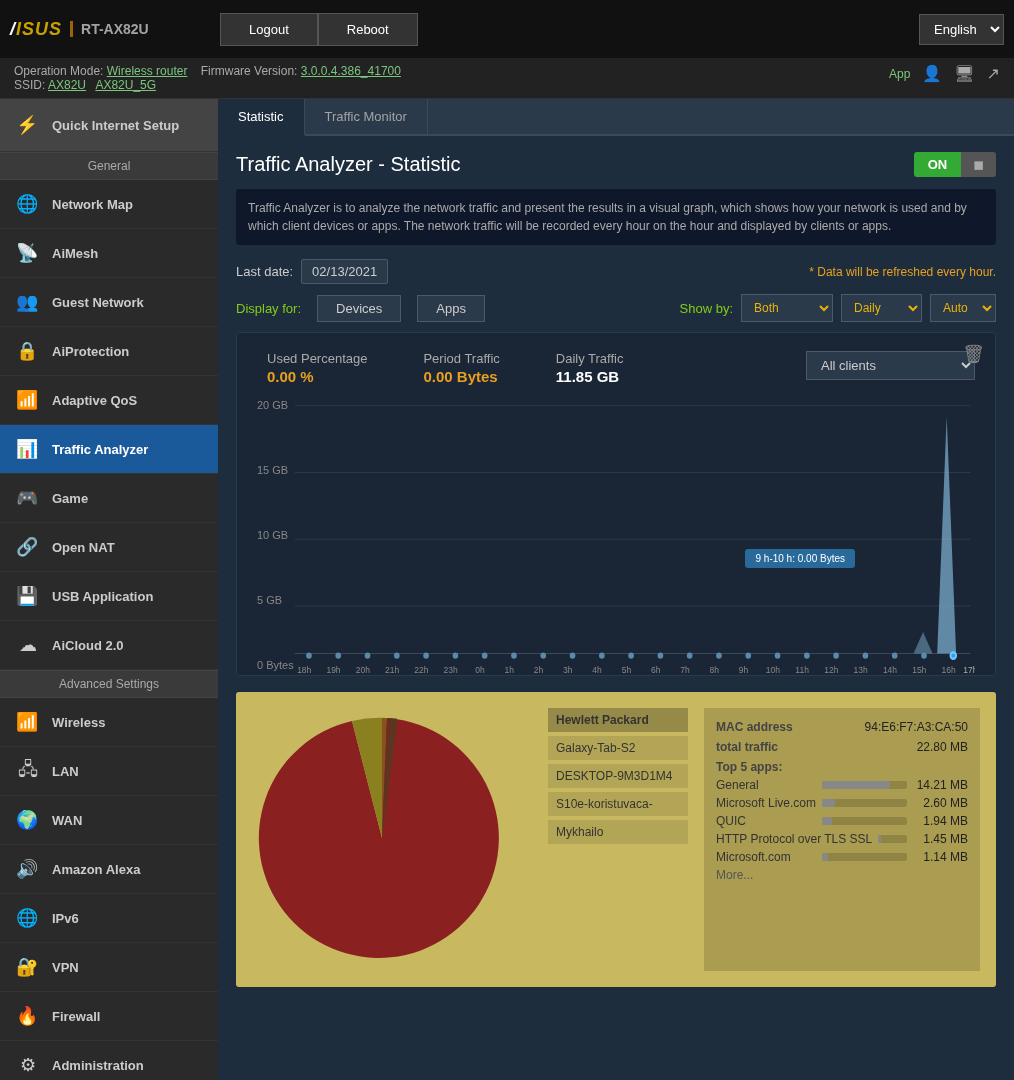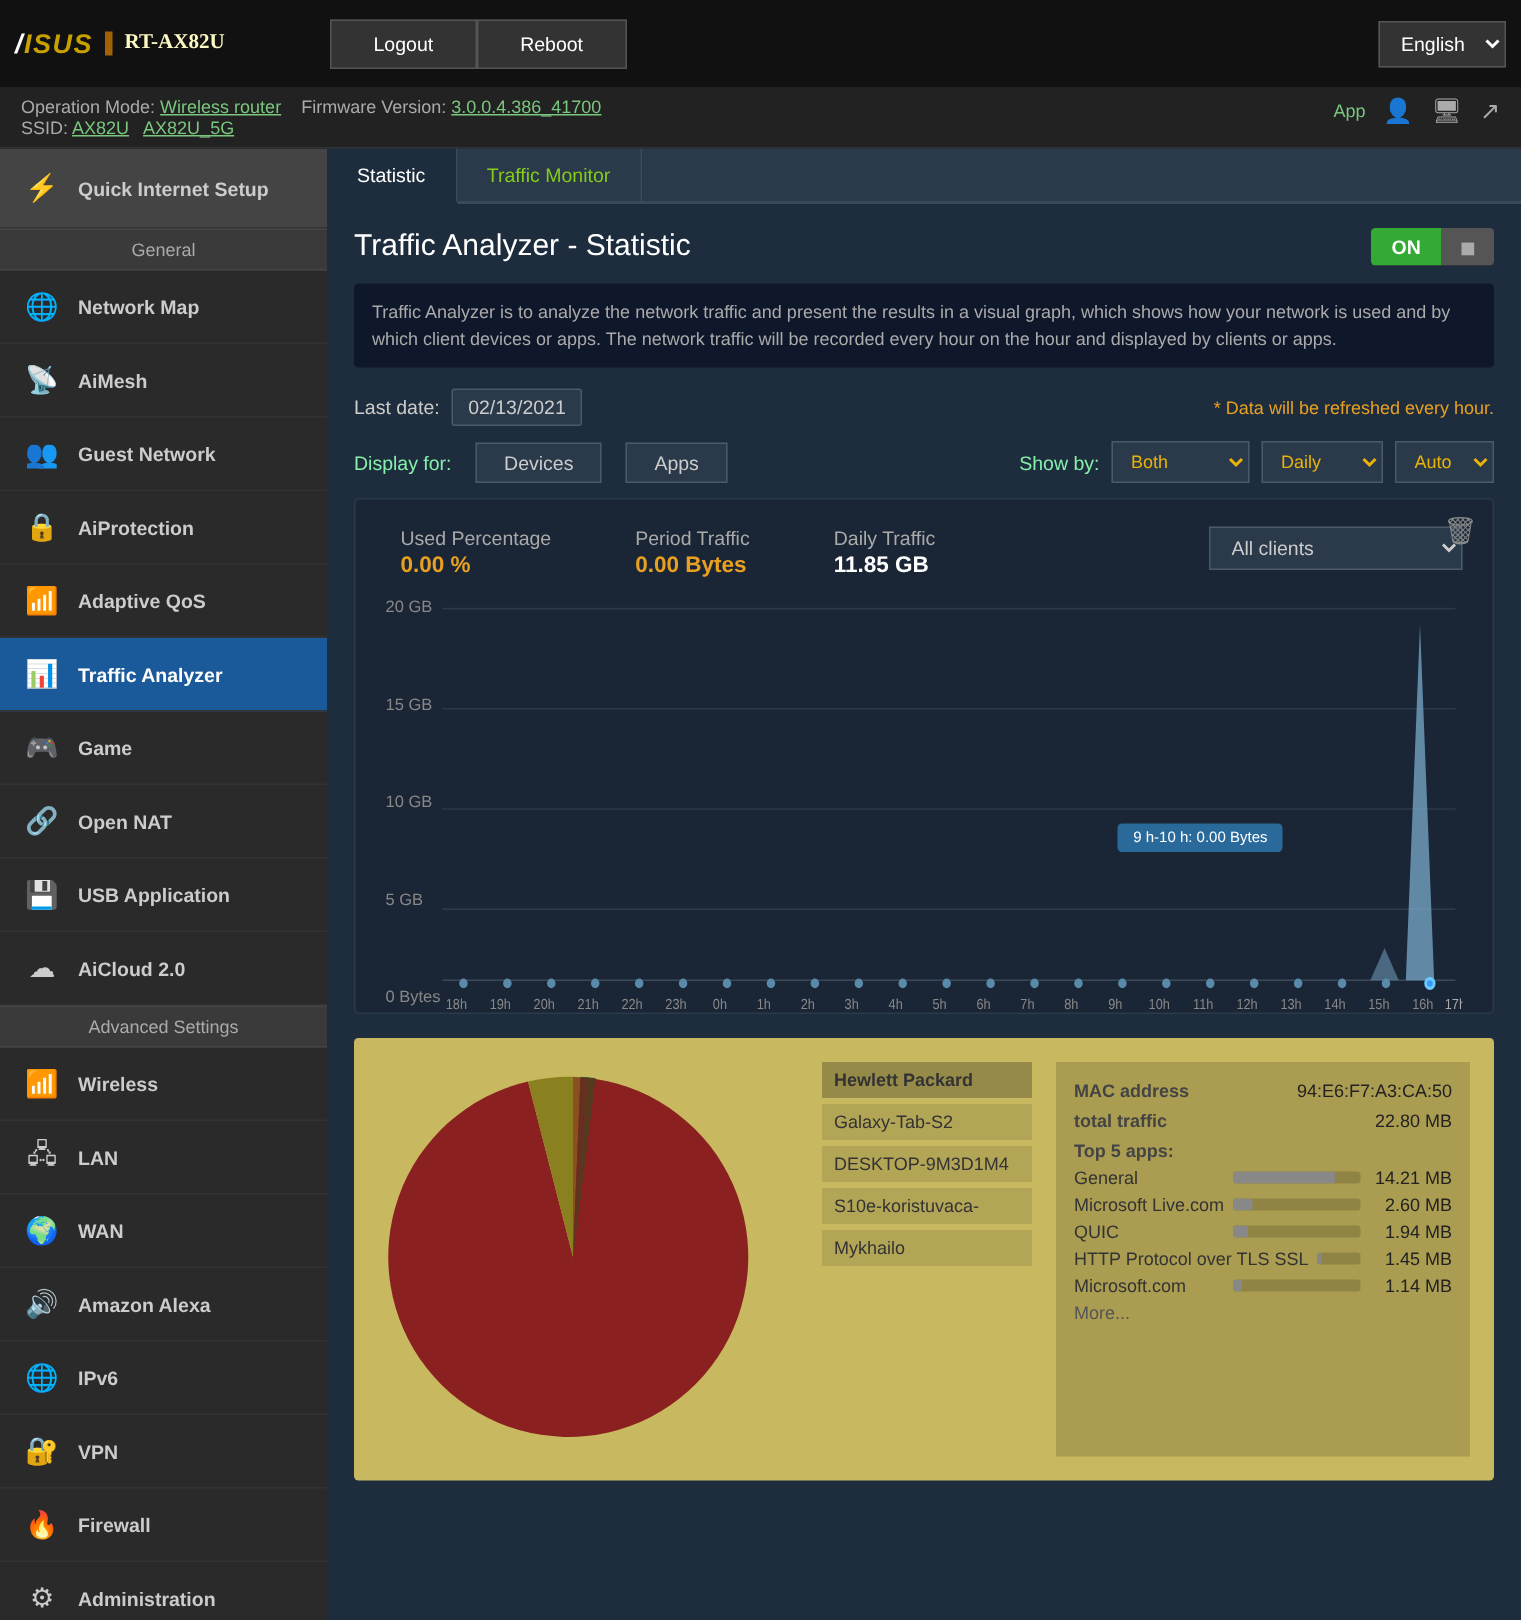--- a/index.html
+++ b/index.html
@@ -29,26 +29,25 @@
     }
     .asus-logo {
       color: #fff;
       font-weight: bold;
       font-size: 18px;
       font-style: italic;
       letter-spacing: 1px;
     }
     .asus-logo span { color: #c8a000; }
     .model-name {
-      color: #fef9c3;
+      color: #a3a3a3;
       font-size: 14px;
       font-weight: bold;
-      border-left: 5px solid #a16207;
+      border-left: 3px solid #a16207;
       padding-left: 8px;
-      font-family: Liberation Serif, serif;
     }
     .header-btns {
       display: flex;
       gap: 0;
       flex: 1;
       justify-content: flex-start;
     }
     .header-btn {
       background: #333;
       color: #fff;
@@ -149,21 +148,21 @@
 
     
     .tabs {
       display: flex;
       background: #2a3a4a;
       border-bottom: 2px solid #3a4a5a;
     }
     .tab {
       padding: 10px 20px;
       cursor: pointer;
-      color: #84cc16;
+      color: #a3a3a3;
       border-right: 1px solid #3a4a5a;
       font-size: 13px;
     }
     .tab.active {
       background: #1e2d3d;
       color: #fff;
       border-bottom: 2px solid #1e2d3d;
       margin-bottom: -2px;
     }
 
@@ -246,21 +245,21 @@
       color: #e8a020;
       font-size: 12px;
     }
 
     .display-row {
       display: flex;
       align-items: center;
       gap: 16px;
       margin-bottom: 10px;
     }
-    .display-label { color: #86efac; font-size: 13px; }
+    .display-label { color: #84cc16; font-size: 13px; }
     .display-btn {
       background: #2a3a4a;
       border: 1px solid #4a5a6a;
       color: #ccc;
       padding: 5px 18px;
       cursor: pointer;
       font-size: 13px;
     }
     .show-by-area {
       display: flex;

